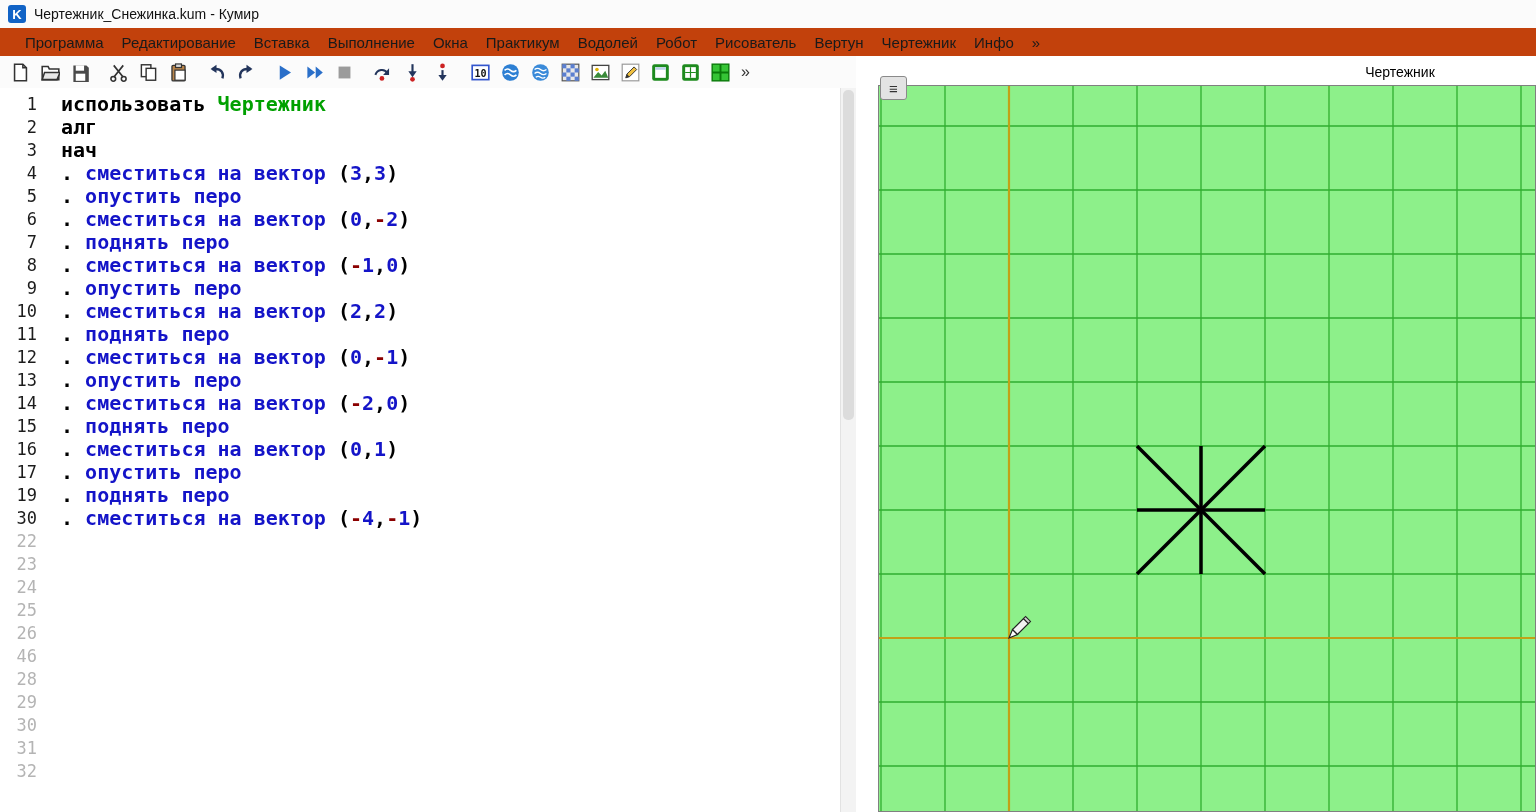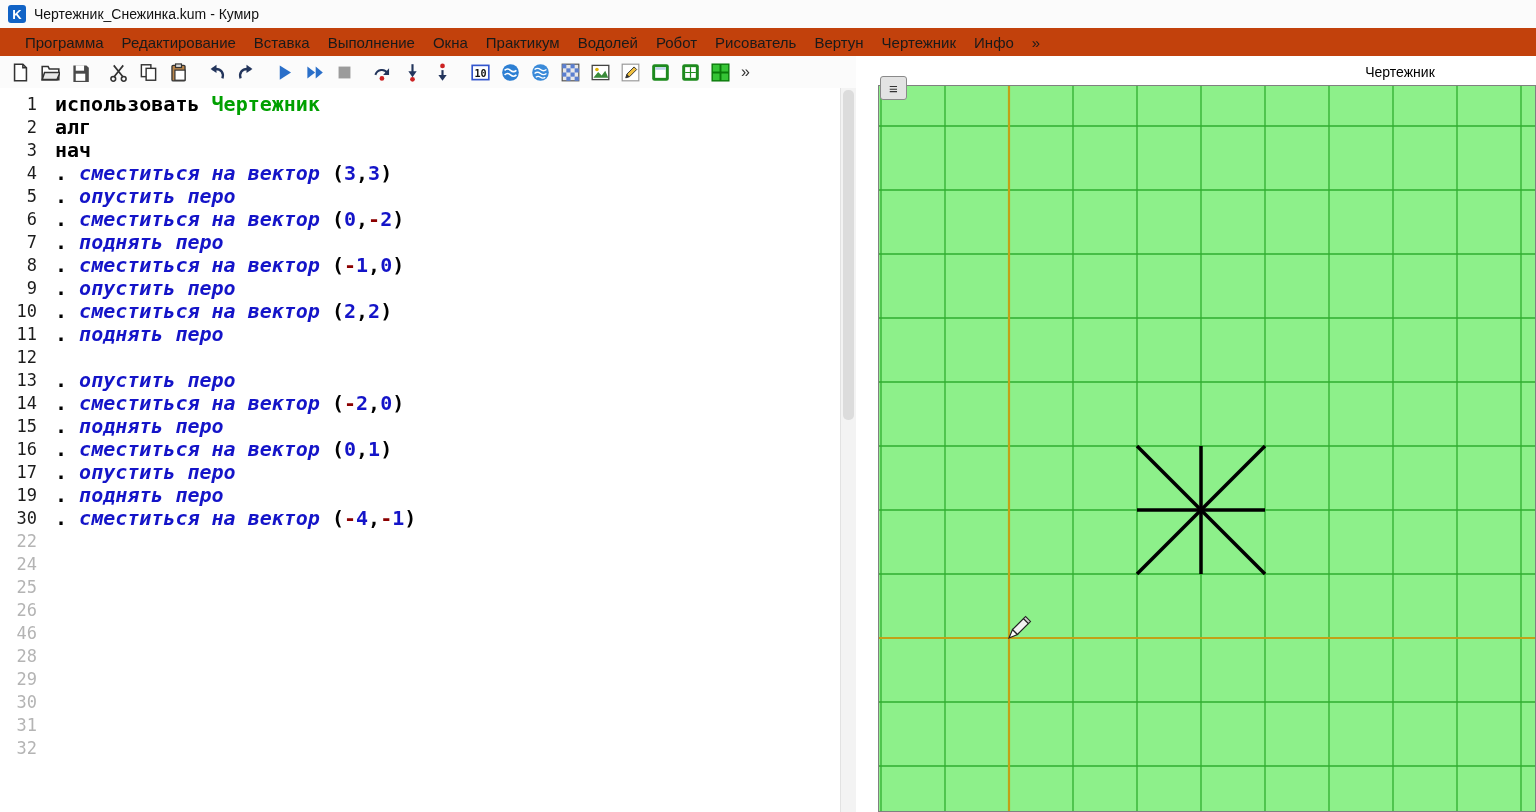--- a/index.html
+++ b/index.html
@@ -27,24 +27,24 @@
   #toolbar-overflow { font-size:16px; color:#333; padding:0 6px; }
 
   
   #editor { position:absolute; left:0; top:88px; width:840px; height:724px; background:#fff;
             overflow:hidden; font-family:"DejaVu Sans Mono", monospace; }
   #editor-lines { padding-top:5px; }
   .code-row { height:23px; line-height:23px; white-space:pre; display:flex; }
   .ln { display:inline-block; width:40px; padding-right:3px; text-align:right;
         font-size:17px; color:#1c1c1c; flex:none; }
   .ln-empty { color:#b4b4b4; }
-  .code { display:inline-block; margin-left:15px; font-size:20px; font-weight:bold; }
+  .code { display:inline-block; margin-left:21px; font-size:20px; font-weight:bold; }
   .tk-kw    { color:var(--c-kw); }
   .tk-actor { color:var(--c-actor); }
-  .tk-stmt  { color:var(--c-stmt);font-style:italic; }
+  .tk-stmt  { color:var(--c-stmt); }
   .tk-num   { color:var(--c-num); }
   .tk-neg   { color:var(--c-neg); }
   .tk-pun   { color:var(--c-pun); }
 
   
   #v-scrollbar { position:absolute; left:840px; top:88px; width:16px; height:724px;
                  background:#f3f3f3; border-left:1px solid #e2e2e2; }
   #v-thumb { position:absolute; left:2px; top:2px; width:11px; height:330px;
              background:#dcdcdc; border-radius:5px; }
 
@@ -252,29 +252,30 @@
       <div class="code-row"><span class="ln">2</span><span class="code"><span class="tk-kw">алг</span></span></div>
       <div class="code-row"><span class="ln">3</span><span class="code"><span class="tk-kw">нач</span></span></div>
       <div class="code-row"><span class="ln">4</span><span class="code"><span class="tk-pun">. </span><span class="tk-stmt">сместиться на вектор </span><span class="tk-pun">(</span><span class="tk-num">3</span><span class="tk-pun">,</span><span class="tk-num">3</span><span class="tk-pun">)</span></span></div>
       <div class="code-row"><span class="ln">5</span><span class="code"><span class="tk-pun">. </span><span class="tk-stmt">опустить перо</span></span></div>
       <div class="code-row"><span class="ln">6</span><span class="code"><span class="tk-pun">. </span><span class="tk-stmt">сместиться на вектор </span><span class="tk-pun">(</span><span class="tk-num">0</span><span class="tk-pun">,</span><span class="tk-neg">-</span><span class="tk-num">2</span><span class="tk-pun">)</span></span></div>
       <div class="code-row"><span class="ln">7</span><span class="code"><span class="tk-pun">. </span><span class="tk-stmt">поднять перо</span></span></div>
       <div class="code-row"><span class="ln">8</span><span class="code"><span class="tk-pun">. </span><span class="tk-stmt">сместиться на вектор </span><span class="tk-pun">(</span><span class="tk-neg">-</span><span class="tk-num">1</span><span class="tk-pun">,</span><span class="tk-num">0</span><span class="tk-pun">)</span></span></div>
       <div class="code-row"><span class="ln">9</span><span class="code"><span class="tk-pun">. </span><span class="tk-stmt">опустить перо</span></span></div>
       <div class="code-row"><span class="ln">10</span><span class="code"><span class="tk-pun">. </span><span class="tk-stmt">сместиться на вектор </span><span class="tk-pun">(</span><span class="tk-num">2</span><span class="tk-pun">,</span><span class="tk-num">2</span><span class="tk-pun">)</span></span></div>
       <div class="code-row"><span class="ln">11</span><span class="code"><span class="tk-pun">. </span><span class="tk-stmt">поднять перо</span></span></div>
-      <div class="code-row"><span class="ln">12</span></div>
+      <div class="code-row"><span class="ln">12</span><span class="code"><span class="tk-pun">. </span><span class="tk-stmt">сместиться на вектор </span><span class="tk-pun">(</span><span class="tk-num">0</span><span class="tk-pun">,</span><span class="tk-neg">-</span><span class="tk-num">1</span><span class="tk-pun">)</span></span></div>
       <div class="code-row"><span class="ln">13</span><span class="code"><span class="tk-pun">. </span><span class="tk-stmt">опустить перо</span></span></div>
       <div class="code-row"><span class="ln">14</span><span class="code"><span class="tk-pun">. </span><span class="tk-stmt">сместиться на вектор </span><span class="tk-pun">(</span><span class="tk-neg">-</span><span class="tk-num">2</span><span class="tk-pun">,</span><span class="tk-num">0</span><span class="tk-pun">)</span></span></div>
       <div class="code-row"><span class="ln">15</span><span class="code"><span class="tk-pun">. </span><span class="tk-stmt">поднять перо</span></span></div>
       <div class="code-row"><span class="ln">16</span><span class="code"><span class="tk-pun">. </span><span class="tk-stmt">сместиться на вектор </span><span class="tk-pun">(</span><span class="tk-num">0</span><span class="tk-pun">,</span><span class="tk-num">1</span><span class="tk-pun">)</span></span></div>
       <div class="code-row"><span class="ln">17</span><span class="code"><span class="tk-pun">. </span><span class="tk-stmt">опустить перо</span></span></div>
       <div class="code-row"><span class="ln">19</span><span class="code"><span class="tk-pun">. </span><span class="tk-stmt">поднять перо</span></span></div>
       <div class="code-row"><span class="ln">30</span><span class="code"><span class="tk-pun">. </span><span class="tk-stmt">сместиться на вектор </span><span class="tk-pun">(</span><span class="tk-neg">-</span><span class="tk-num">4</span><span class="tk-pun">,</span><span class="tk-neg">-</span><span class="tk-num">1</span><span class="tk-pun">)</span></span></div>
       <div class="code-row"><span class="ln ln-empty">22</span><span class="code"></span></div>
+      <div class="code-row"><span class="ln ln-empty">23</span><span class="code"></span></div>
       <div class="code-row"><span class="ln ln-empty">24</span><span class="code"></span></div>
       <div class="code-row"><span class="ln ln-empty">25</span><span class="code"></span></div>
       <div class="code-row"><span class="ln ln-empty">26</span><span class="code"></span></div>
       <div class="code-row"><span class="ln ln-empty">46</span><span class="code"></span></div>
       <div class="code-row"><span class="ln ln-empty">28</span><span class="code"></span></div>
       <div class="code-row"><span class="ln ln-empty">29</span><span class="code"></span></div>
       <div class="code-row"><span class="ln ln-empty">30</span><span class="code"></span></div>
       <div class="code-row"><span class="ln ln-empty">31</span><span class="code"></span></div>
       <div class="code-row"><span class="ln ln-empty">32</span><span class="code"></span></div>
     </div>

